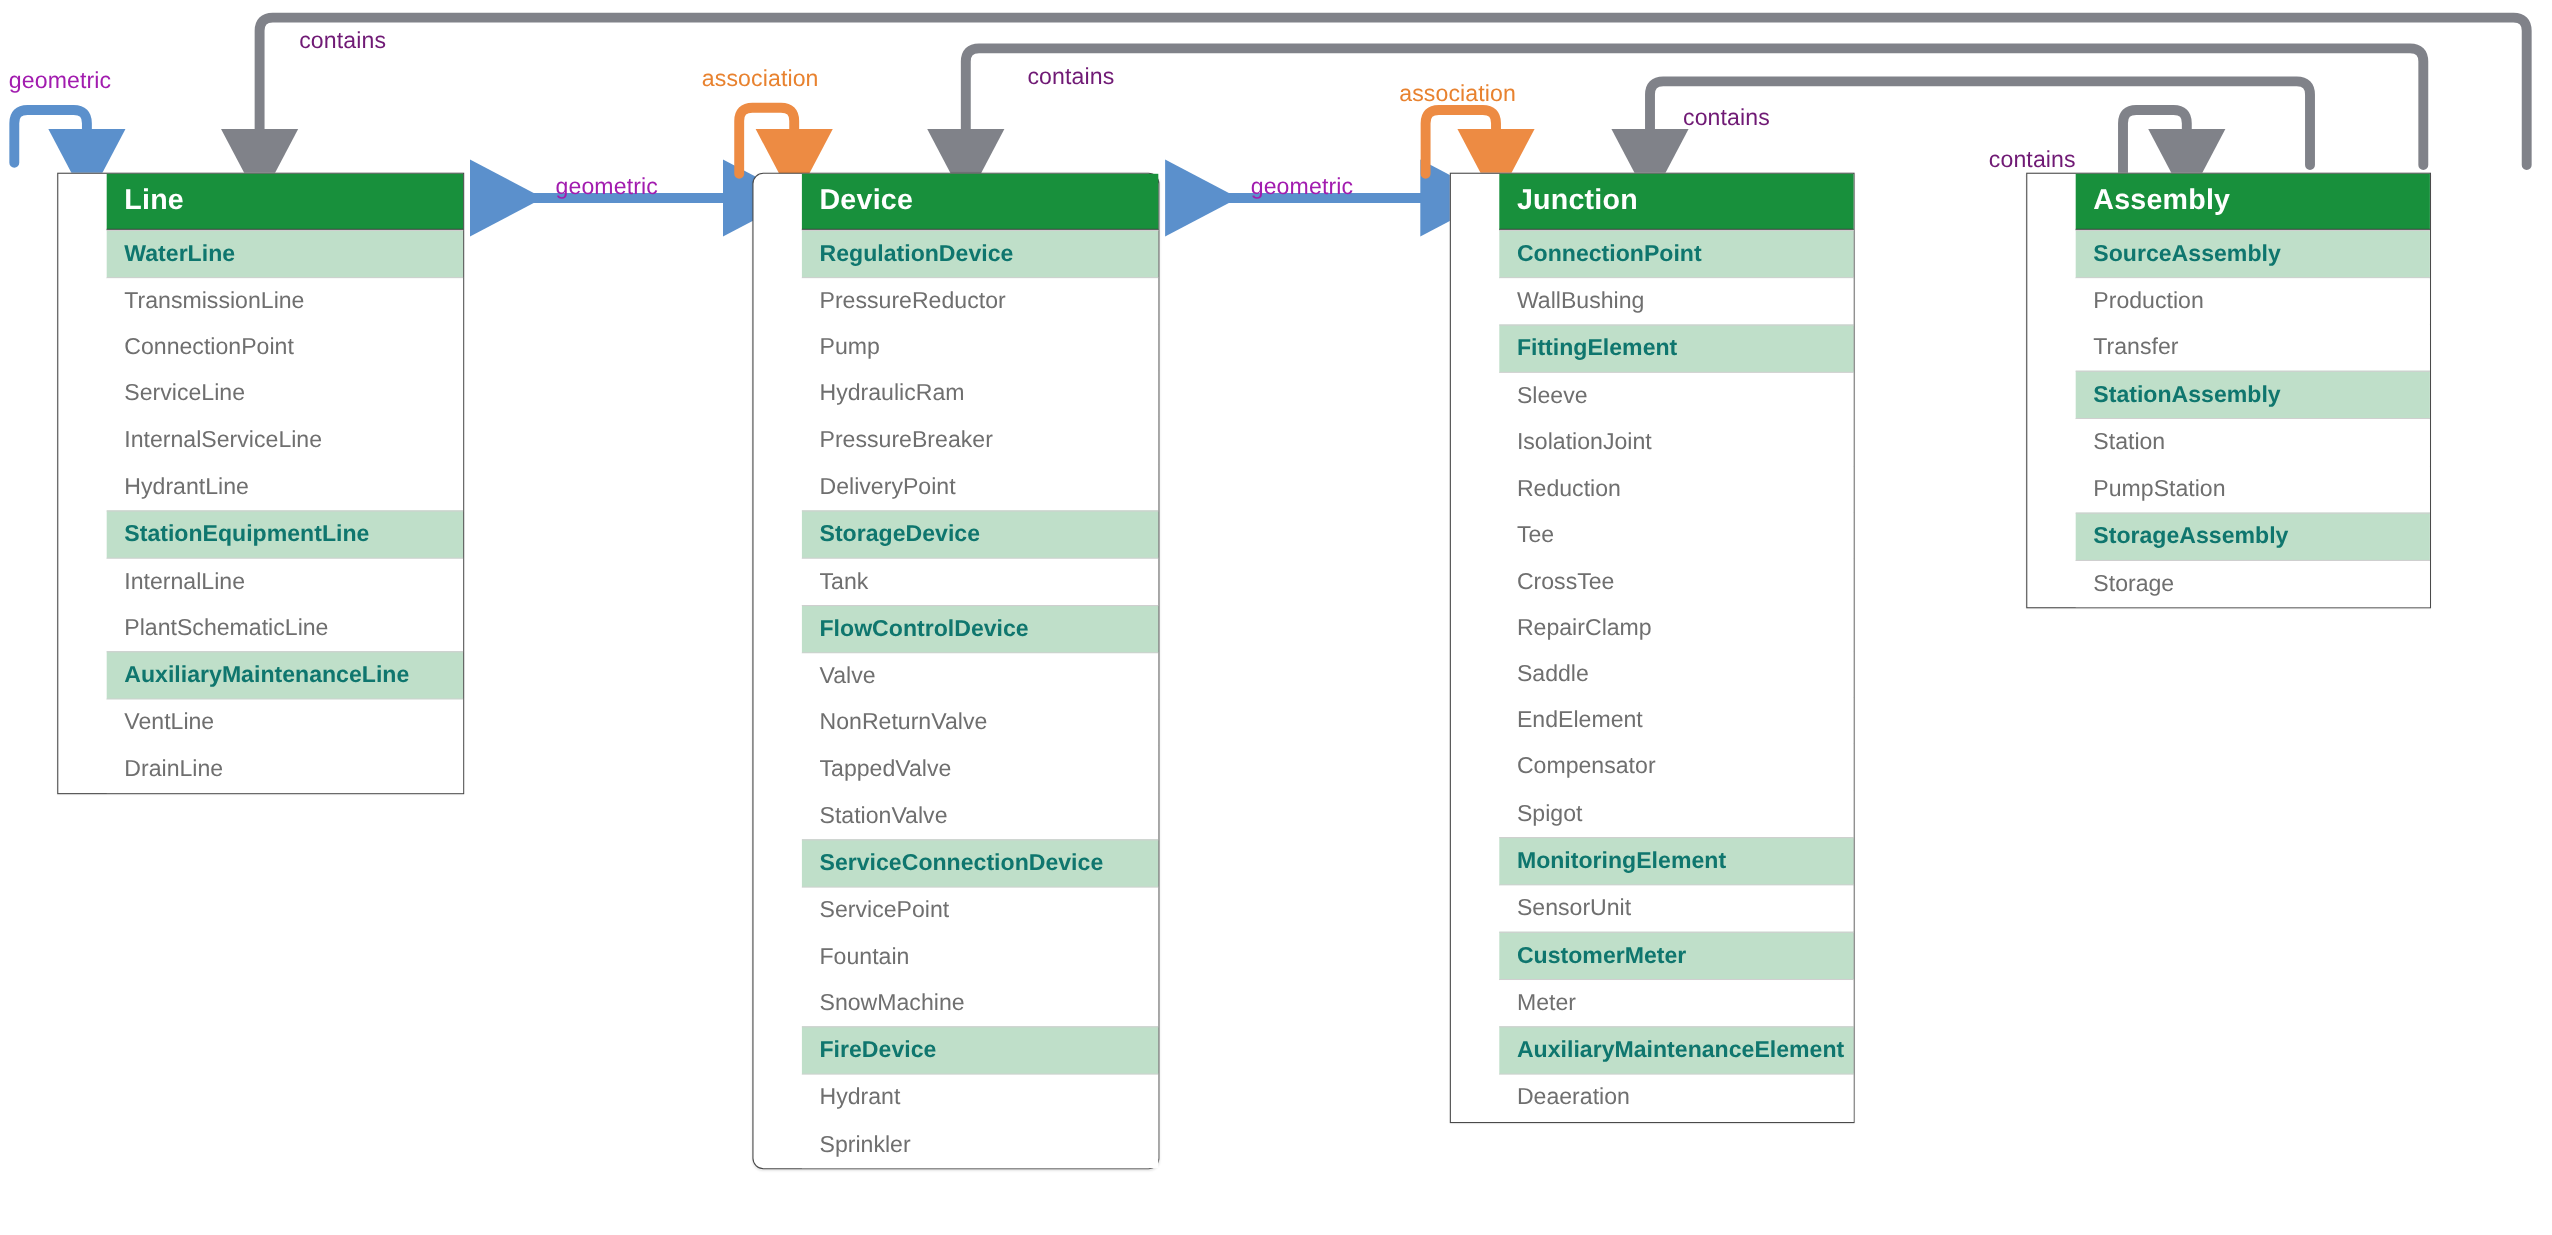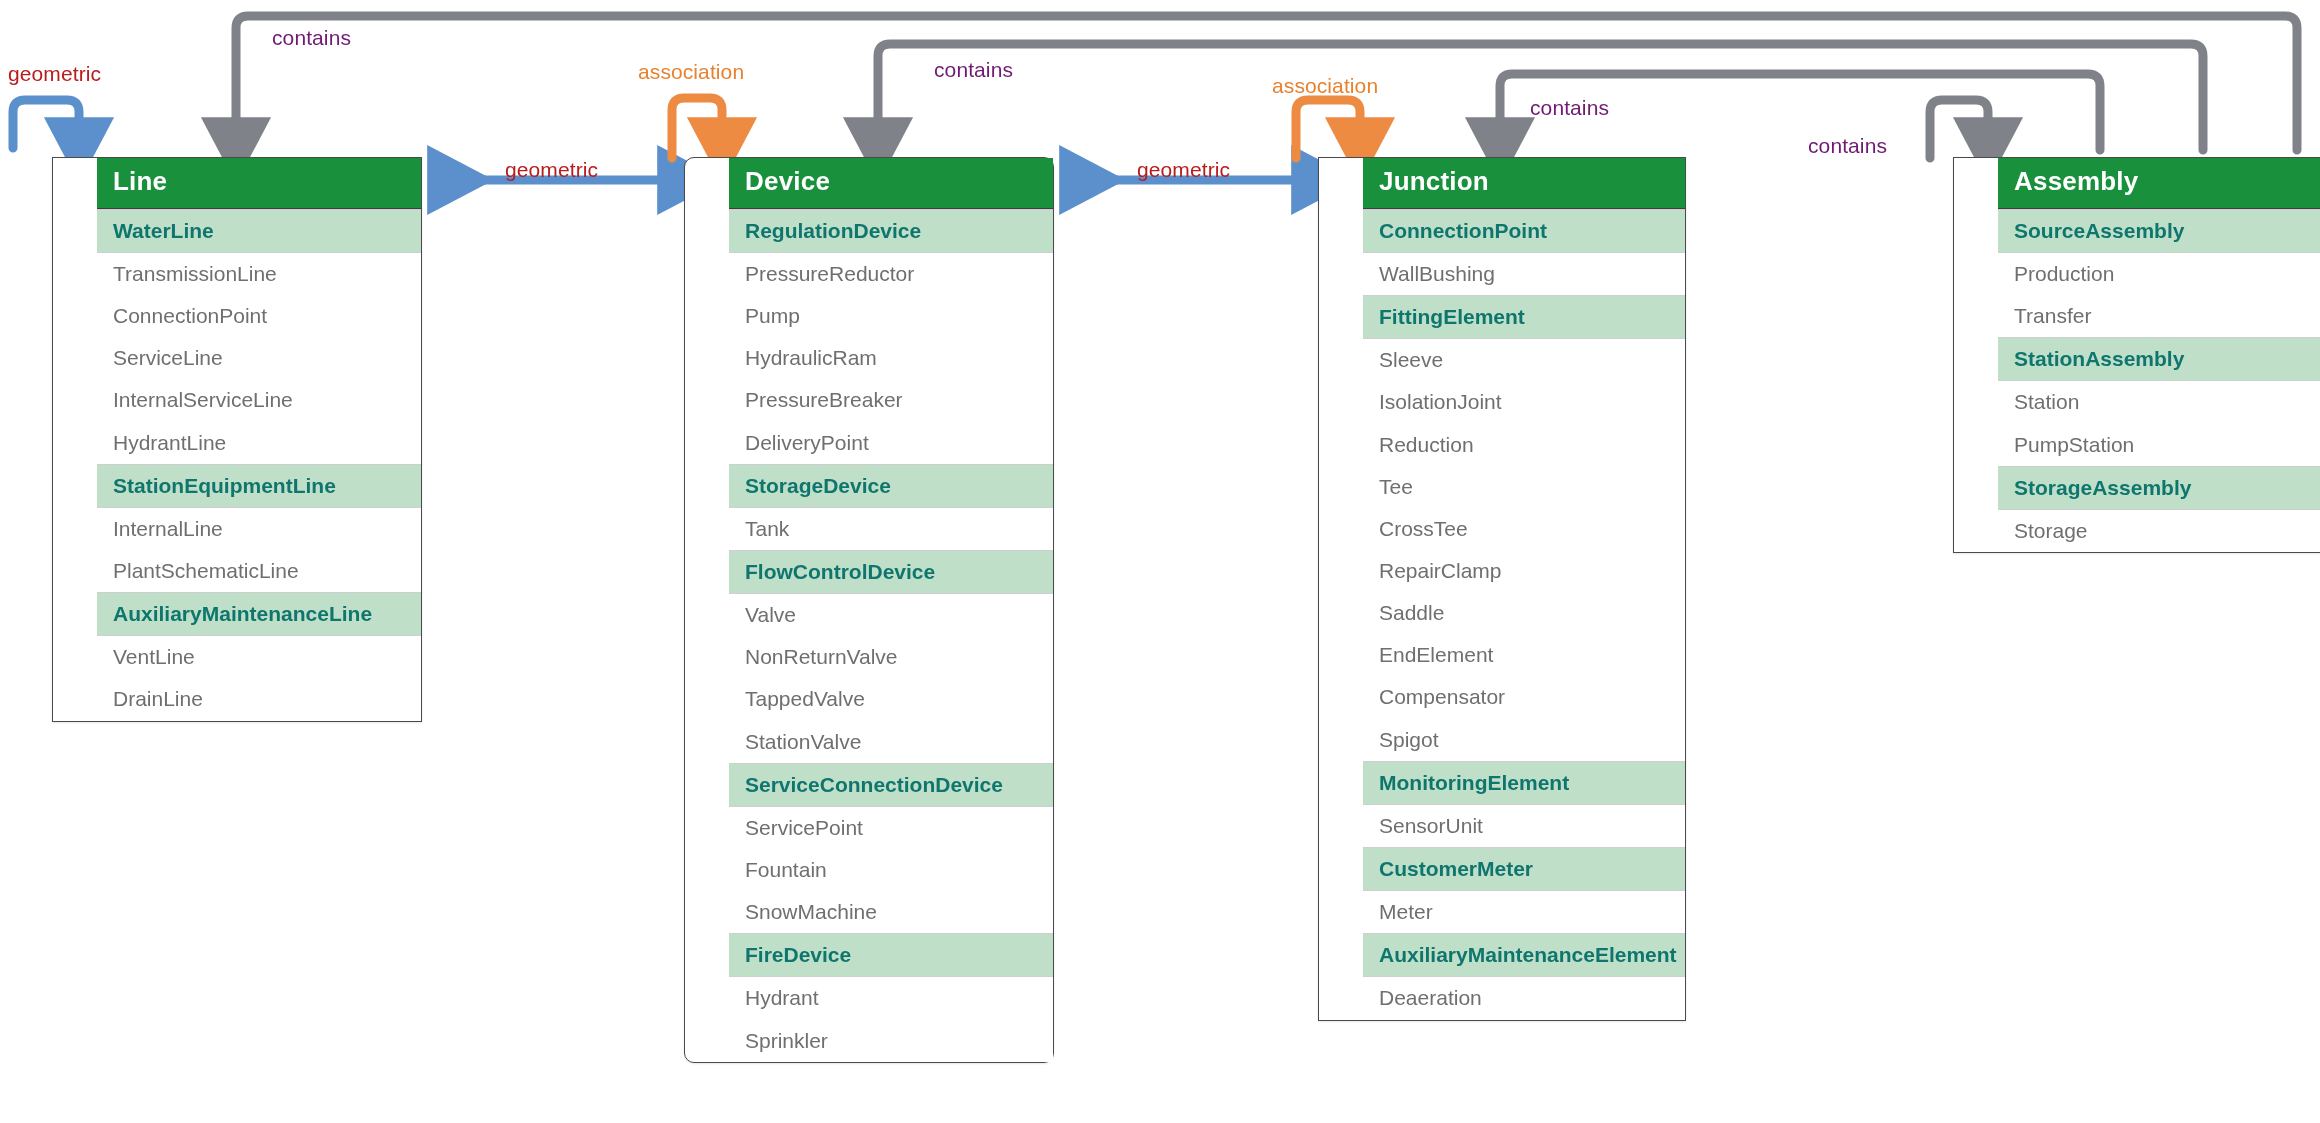--- a/index.html
+++ b/index.html
@@ -21,21 +21,21 @@
     pointer-events:none;
   }
   .edge-label{
     position:absolute;
     font-size:21px;
     color:#701a75;
     white-space:nowrap;
     letter-spacing:0.1px;
   }
   .edge-label.assoc{ color:#e8822f; }
-  .edge-label.geom{ color:#b91c1c; }
+  .edge-label.geom{ color:#a21caf; }
 
   .entity{
     position:absolute;
     box-sizing:border-box;
     border:1px solid #4a4a4a;
     background:#ffffff;
     box-shadow:0 1px 2px rgba(0,0,0,.10);
     padding-left:44px;
   }
   .entity-header{
@@ -170,21 +170,21 @@
         <div class="item-row">EndElement</div>
         <div class="item-row">Compensator</div>
         <div class="item-row">Spigot</div>
         <div class="group-row">MonitoringElement</div>
         <div class="item-row">SensorUnit</div>
         <div class="group-row">CustomerMeter</div>
         <div class="item-row">Meter</div>
         <div class="group-row">AuxiliaryMaintenanceElement</div>
         <div class="item-row">Deaeration</div>
       </div>
-      <div class="entity" style="left: 1953px; top: 157px; width: 368px;">
+      <div class="entity" style="left: 1842px; top: 157px; width: 368px;">
         <div class="entity-header">Assembly</div>
         <div class="group-row">SourceAssembly</div>
         <div class="item-row">Production</div>
         <div class="item-row">Transfer</div>
         <div class="group-row">StationAssembly</div>
         <div class="item-row">Station</div>
         <div class="item-row">PumpStation</div>
         <div class="group-row">StorageAssembly</div>
         <div class="item-row">Storage</div>
       </div>

